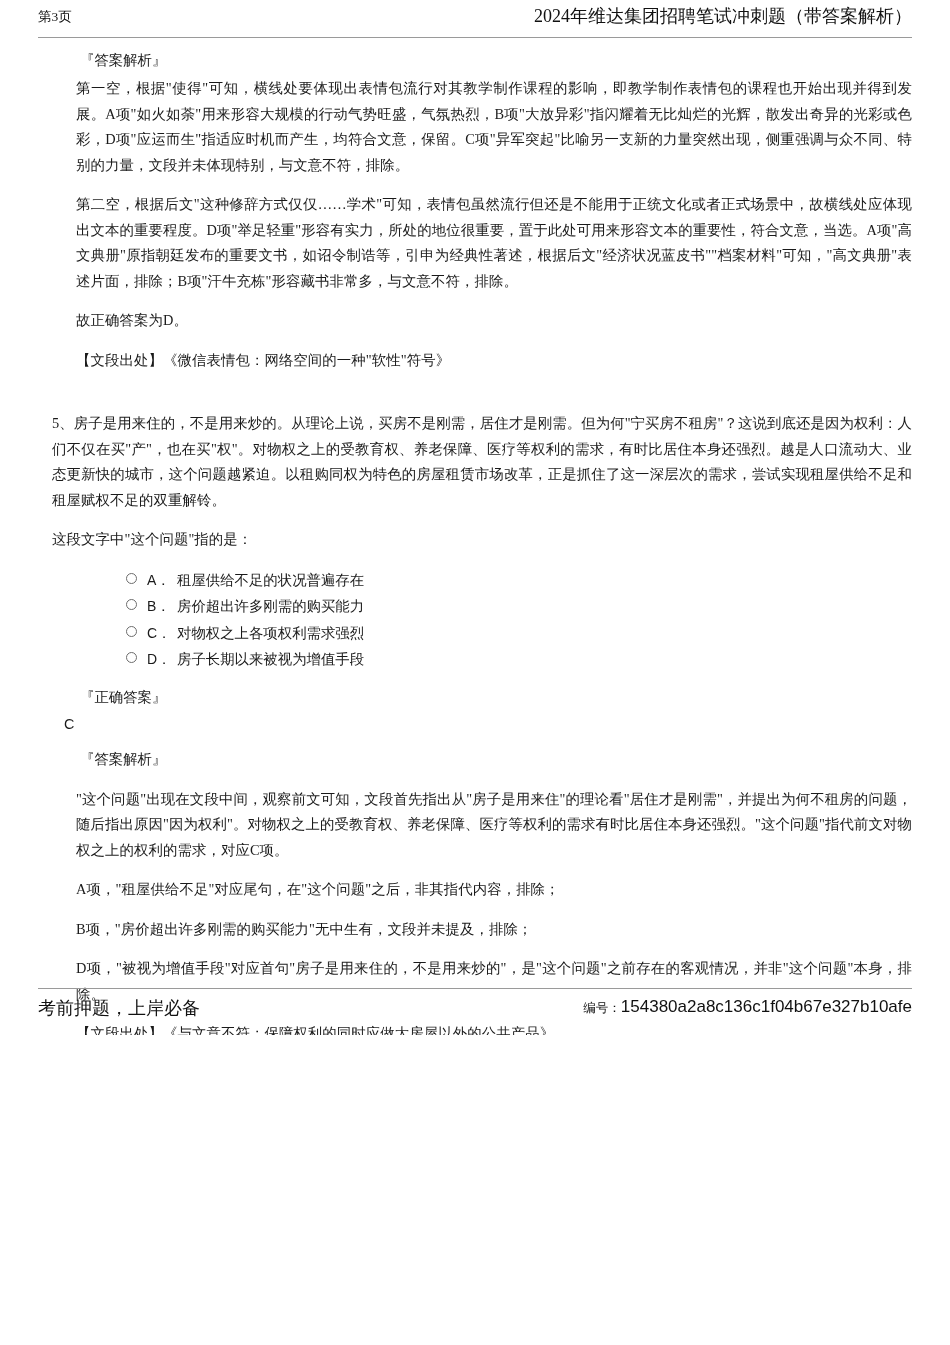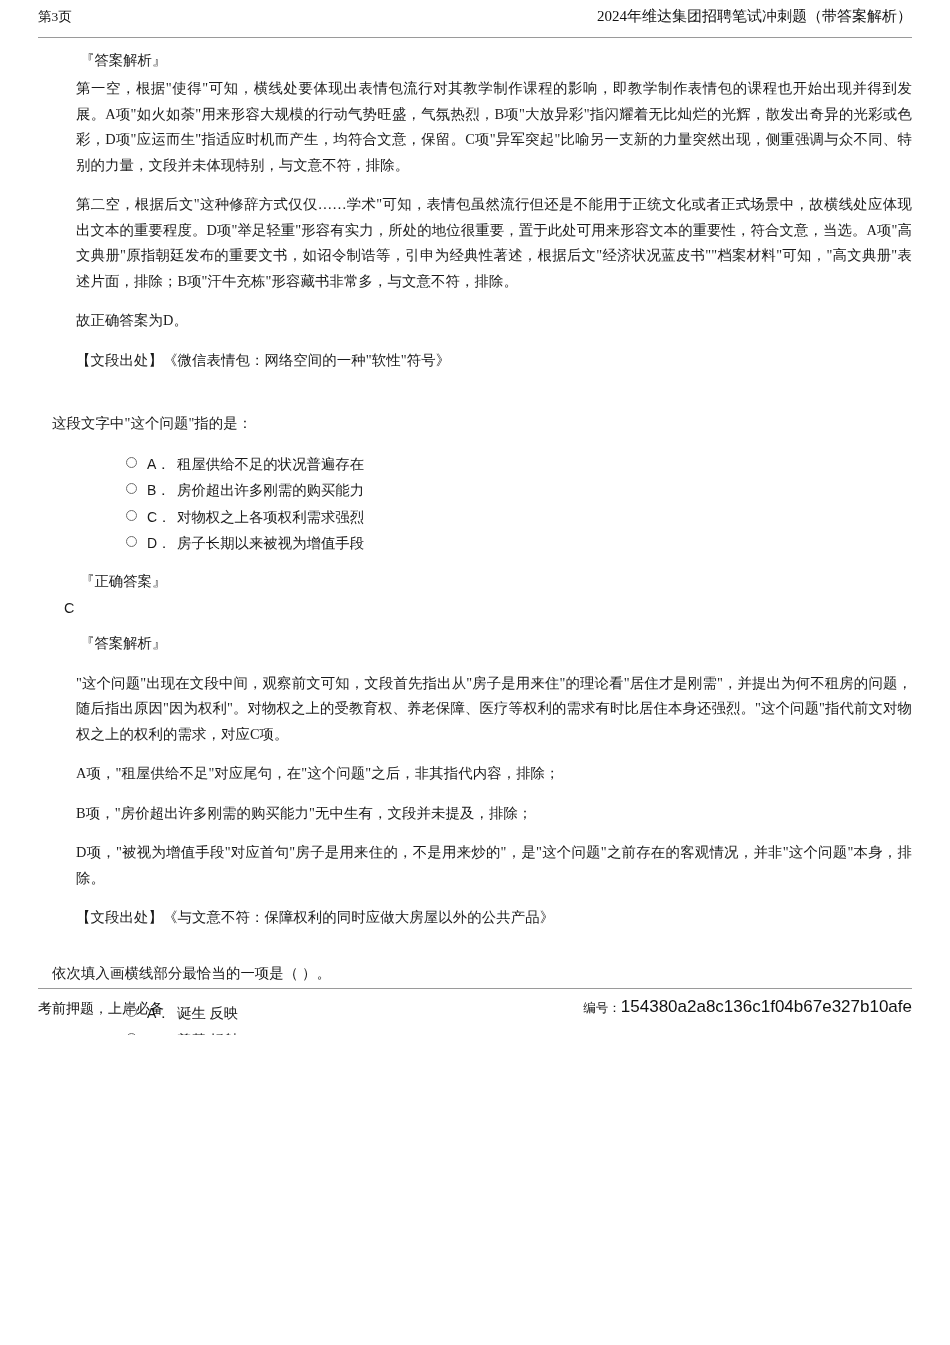--- a/index.html
+++ b/index.html
@@ -33,21 +33,21 @@
     border-bottom: 1px solid #9a9a9a;
     padding-bottom: 3px;
   }
   .page-header .hdr-left {
     font-size: 13.5px;
     line-height: 17px;
     color: #111;
     white-space: nowrap;
   }
   .page-header .hdr-right {
-    font-size: 15px;
+    font-size: 18px;
     line-height: 17px;
     color: #111;
     white-space: nowrap;
   }
 
   
   .content {
     position: absolute;
     left: 38px;
     right: 38px;
@@ -131,21 +131,21 @@
     right: 38px;
     bottom: 18px;
     height: 24px;
     display: flex;
     align-items: flex-end;
     justify-content: space-between;
     border-top: 1px solid #9a9a9a;
     padding-top: 4px;
   }
   .page-footer .ftr-left {
-    font-size: 14px;
+    font-size: 18px;
     line-height: 17px;
     color: #111;
     white-space: nowrap;
   }
   .page-footer .ftr-right {
     font-size: 12.5px;
     line-height: 17px;
     color: #111;
     white-space: nowrap;
   }
@@ -168,20 +168,21 @@
 
     <div class="section-label">『答案解析』</div>
 
     <p class="para indent">第一空，根据"使得"可知，横线处要体现出表情包流行对其教学制作课程的影响，即教学制作表情包的课程也开始出现并得到发展。A项"如火如荼"用来形容大规模的行动气势旺盛，气氛热烈，B项"大放异彩"指闪耀着无比灿烂的光辉，散发出奇异的光彩或色彩，D项"应运而生"指适应时机而产生，均符合文意，保留。C项"异军突起"比喻另一支新的力量突然出现，侧重强调与众不同、特别的力量，文段并未体现特别，与文意不符，排除。</p>
     <p class="para indent">第二空，根据后文"这种修辞方式仅仅……学术"可知，表情包虽然流行但还是不能用于正统文化或者正式场景中，故横线处应体现出文本的重要程度。D项"举足轻重"形容有实力，所处的地位很重要，置于此处可用来形容文本的重要性，符合文意，当选。A项"高文典册"原指朝廷发布的重要文书，如诏令制诰等，引申为经典性著述，根据后文"经济状况蓝皮书""档案材料"可知，"高文典册"表述片面，排除；B项"汗牛充栋"形容藏书非常多，与文意不符，排除。</p>
     <p class="para indent">故正确答案为D。</p>
     <p class="para indent"><span>【文段出处】</span><span>《微信表情包：网络空间的一种"软性"符号》</span></p>
 
     <div style="height:24px"></div>
 
+    <p class="para indent-q">5、房子是用来住的，不是用来炒的。从理论上说，买房不是刚需，居住才是刚需。但为何"宁买房不租房"？这说到底还是因为权利：人们不仅在买"产"，也在买"权"。对物权之上的受教育权、养老保障、医疗等权利的需求，有时比居住本身还强烈。越是人口流动大、业态更新快的城市，这个问题越紧迫。以租购同权为特色的房屋租赁市场改革，正是抓住了这一深层次的需求，尝试实现租屋供给不足和租屋赋权不足的双重解铃。</p>
     <p class="para indent-q">这段文字中"这个问题"指的是：</p>
 
     <ul class="options">
       <li class="option-row">
         <span class="radio"></span>
         <span class="opt-letter">A．</span>
         <span class="opt-text">租屋供给不足的状况普遍存在</span>
       </li>
       <li class="option-row">
         <span class="radio"></span>

